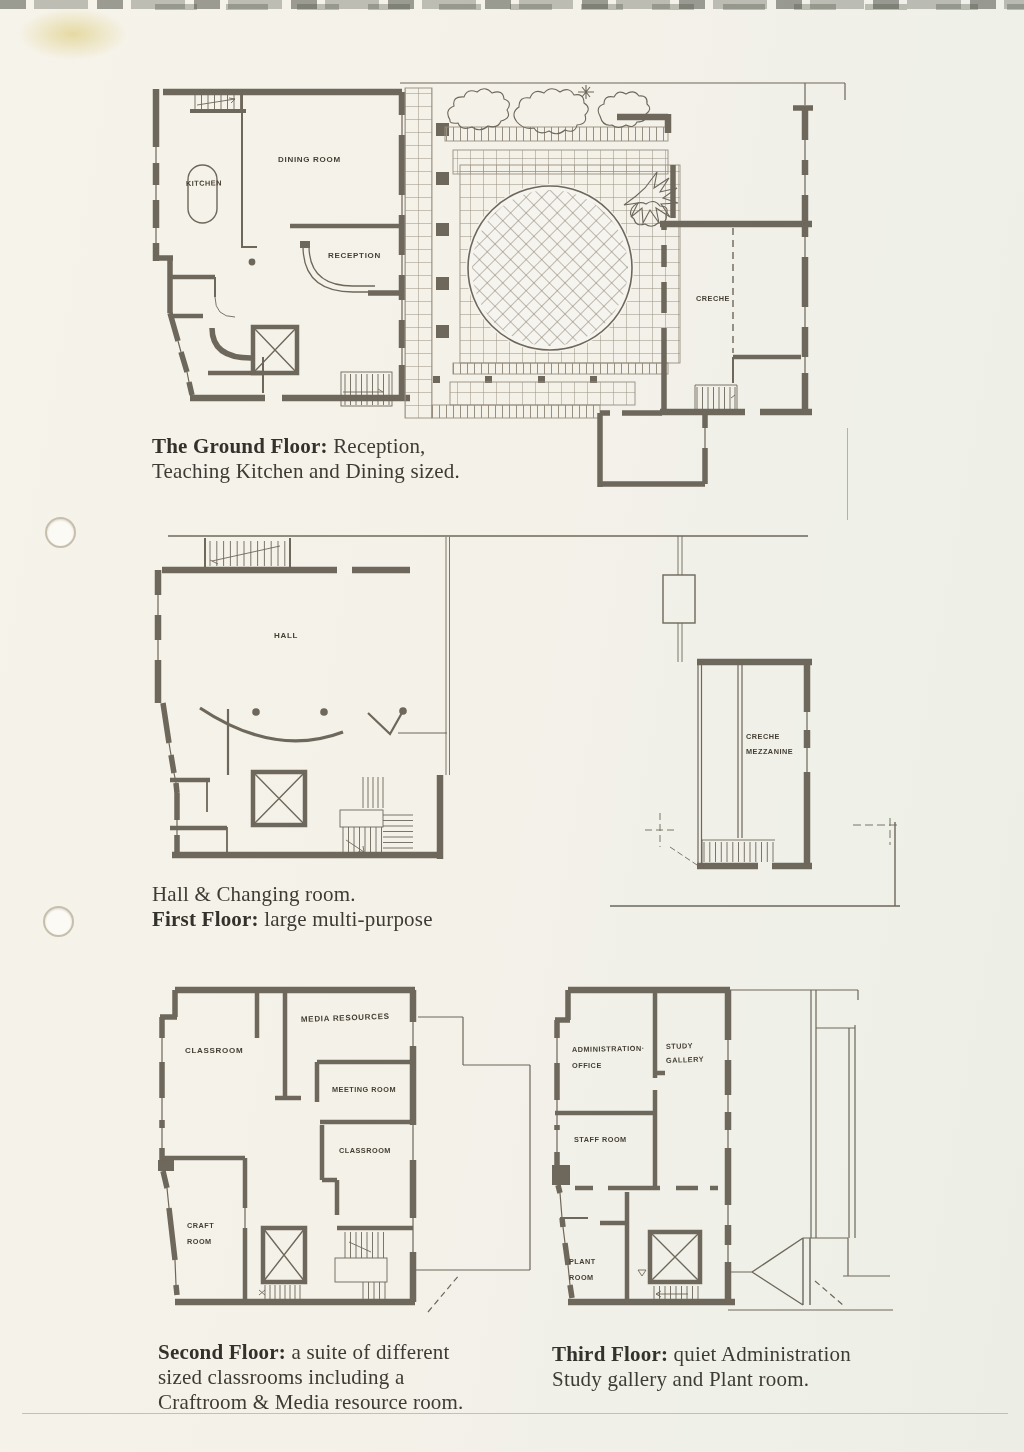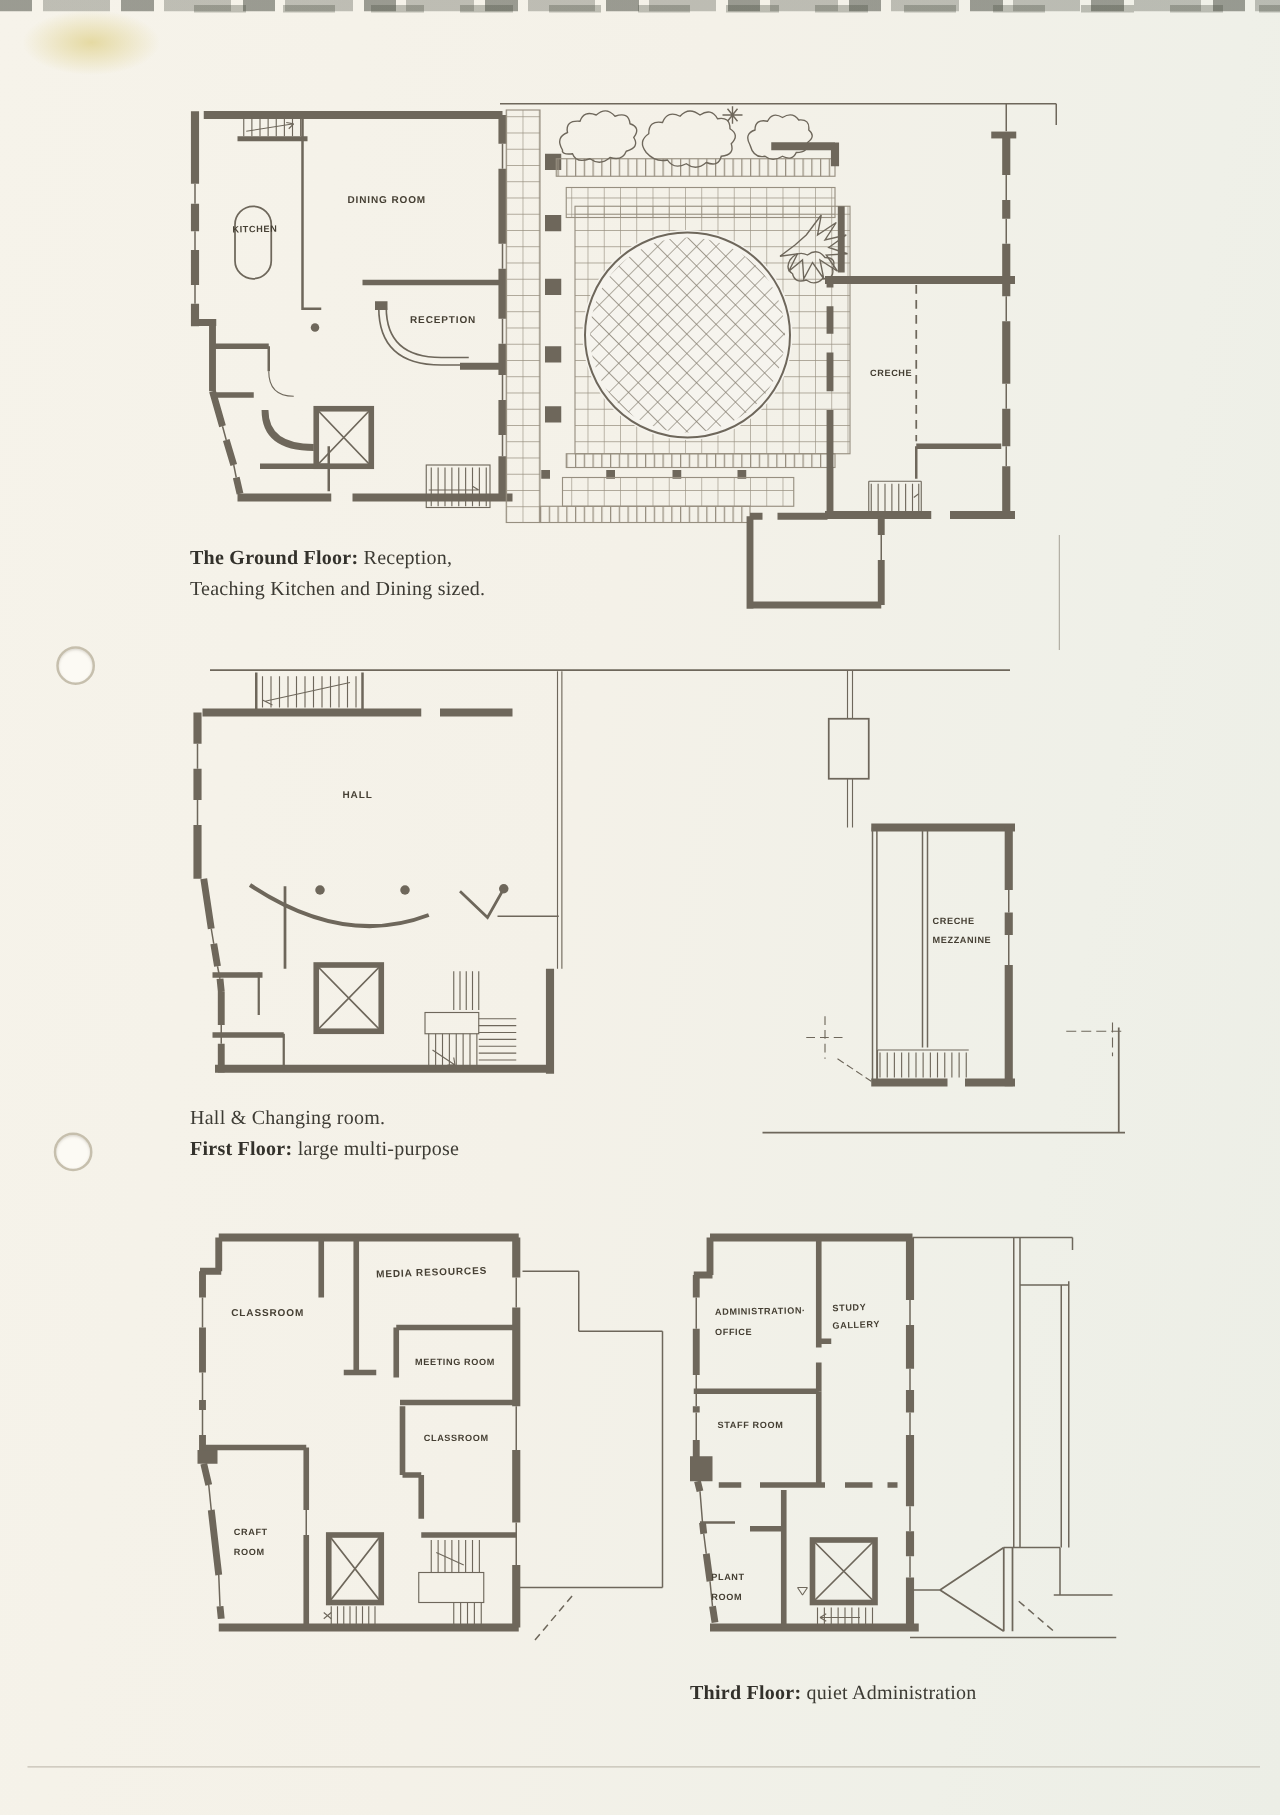--- a/index.html
+++ b/index.html
@@ -12,21 +12,21 @@
       repeating-linear-gradient(90deg, rgba(62,66,56,.9) 0 26px, rgba(62,66,56,0) 26px 34px, rgba(62,66,56,.55) 34px 88px, rgba(62,66,56,0) 88px 97px);}
   .top-edge2{position:absolute;left:140px;top:4px;width:884px;height:6px;opacity:.4;
     background:repeating-linear-gradient(90deg, rgba(70,75,62,0) 0 15px, rgba(70,75,62,.8) 15px 57px, rgba(70,75,62,0) 57px 71px);}
   .smudge{position:absolute;left:18px;top:8px;width:110px;height:52px;border-radius:45%;
     background:radial-gradient(closest-side, rgba(226,213,150,.85), rgba(226,213,150,0));}
   .punch{position:absolute;width:27px;height:27px;border-radius:50%;
     border:2px solid #c6bfad;background:#fcfaf4;box-shadow:inset 0 1px 2px rgba(120,112,95,.25);}
   .fold-line{position:absolute;left:22px;top:1413px;width:986px;height:1px;background:rgba(158,152,136,.55);}
   .stray-line{position:absolute;left:847px;top:428px;width:1px;height:92px;background:rgba(120,114,100,.5);}
   
-  .caption{position:absolute;color:#3d3b34;font-size:16px;line-height:25px;letter-spacing:.2px;}
+  .caption{position:absolute;color:#3d3b34;font-size:21px;line-height:25px;letter-spacing:.2px;}
   .caption b{font-weight:bold;color:#33312b;}
   .cl{min-height:0;}
   
   svg.plan{position:absolute;overflow:visible;}
   .ln{fill:none;stroke:#6e675b;stroke-linecap:butt;}
   .fl{fill:#6e675b;stroke:none;}
   .w7{stroke-width:6.5;} .w6{stroke-width:5.5;} .w5{stroke-width:4.5;} .w2{stroke-width:2;} .t{stroke-width:1.2;} .t8{stroke-width:.9;}
   .plabel{font-family:"Liberation Sans",sans-serif;font-size:8px;letter-spacing:.7px;
           fill:#453f33;font-weight:bold;}
   .plabel.sm{font-size:7.3px;letter-spacing:.5px;}
@@ -343,18 +343,24 @@
     <div class="cl">Teaching Kitchen and Dining sized.</div>
     <div class="cl"></div>
   </div>
 
   <div class="caption" style="left:152px;top:882px;width:330px">
     <div class="cl">Hall &amp; Changing room.</div>
     <div class="cl"><b>First Floor:</b><span> large multi-purpose</span></div>
     <div class="cl"></div>
   </div>
 
+  <div class="caption" style="left:158px;top:1340px;width:340px">
+    <div class="cl"><b>Second Floor:</b><span> a suite of different</span></div>
+    <div class="cl">sized classrooms including a</div>
+    <div class="cl">Craftroom &amp; Media resource room.</div>
+  </div>
 
   <div class="caption" style="left:552px;top:1342px;width:340px">
     <div class="cl"><b>Third Floor:</b><span> quiet Administration</span></div>
+    <div class="cl">Study gallery and Plant room.</div>
   </div>
 
 </div>
 
 </body></html>

